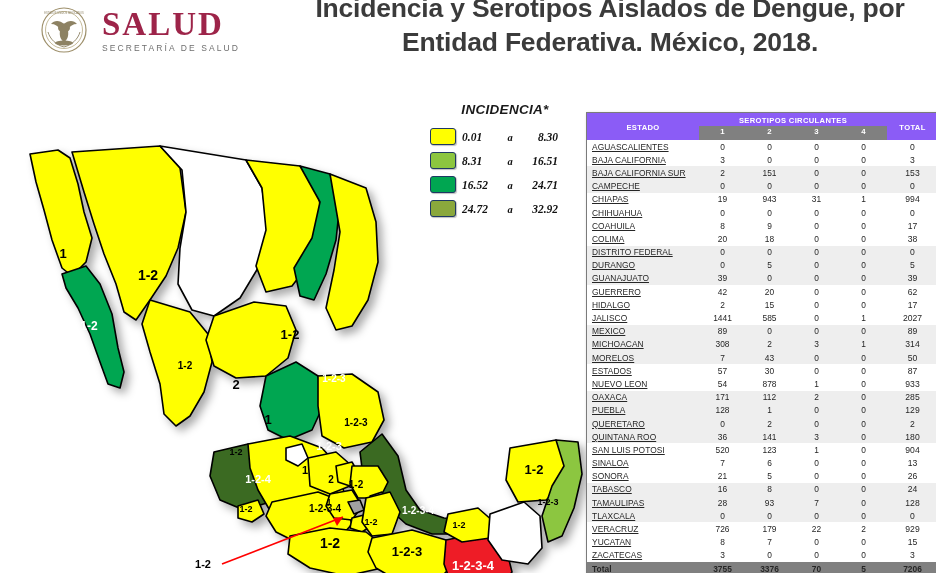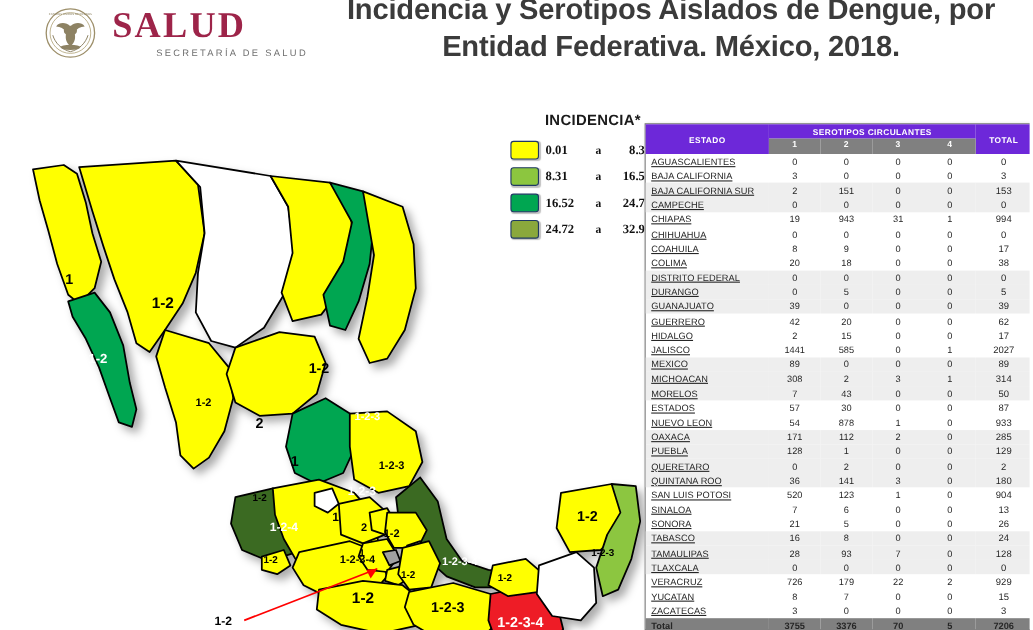--- a/index.html
+++ b/index.html
@@ -47,21 +47,20 @@
     font-size: 33px;
     letter-spacing: 2px;
     color: #9d2449;
   }
   #salud-sub {
     font-family: "Liberation Sans", sans-serif;
     font-size: 8.5px;
     letter-spacing: 2.1px;
     color: #6f6f6f;
     margin-top: 3px;
-    margin-left: 40px;
   }
   #title {
     position: absolute;
     left: 300px; top: -8px;
     width: 620px;
     text-align: center;
     font-size: 26.5px;
     font-weight: 600;
     color: #3b3b3b;
     line-height: 1.28;
@@ -72,22 +71,22 @@
   #map-panel {
     position: absolute;
     left: 0; top: 62px;
     width: 586px; height: 511px;
   }
   #map-svg { position: absolute; left: 0; top: 0; }
 
   
   #legend {
     position: absolute;
-    left: 464px; top: 102px;
-    width: 132px; height: 160px;
+    left: 430px; top: 102px;
+    width: 132px; height: 160px; font-style: italic;
   }
   #legend-title {
     font-size: 13.5px;
     font-weight: bold;
     color: #1a1a1a;
     text-align: center;
     letter-spacing: 0.3px;
     margin-bottom: 8px;
     padding-left: 18px;
   }
@@ -129,21 +128,21 @@
     box-shadow: 1px 1px 3px rgba(0,0,0,0.22);
   }
   table#serotipos {
     border-collapse: collapse;
     width: 100%;
     font-size: 8.3px;
     color: #2b2b2b;
     table-layout: fixed;
   }
   table#serotipos thead tr.hdr-top th {
-    background: #6d28d9;
+    background: #8b5cf6;
     color: #ffffff;
     font-size: 7.6px;
     font-weight: bold;
     letter-spacing: 0.35px;
     padding: 3px 0 1px 0;
     text-align: center;
     border: none;
   }
   table#serotipos thead tr.hdr-bot th {
     background: #808080;

